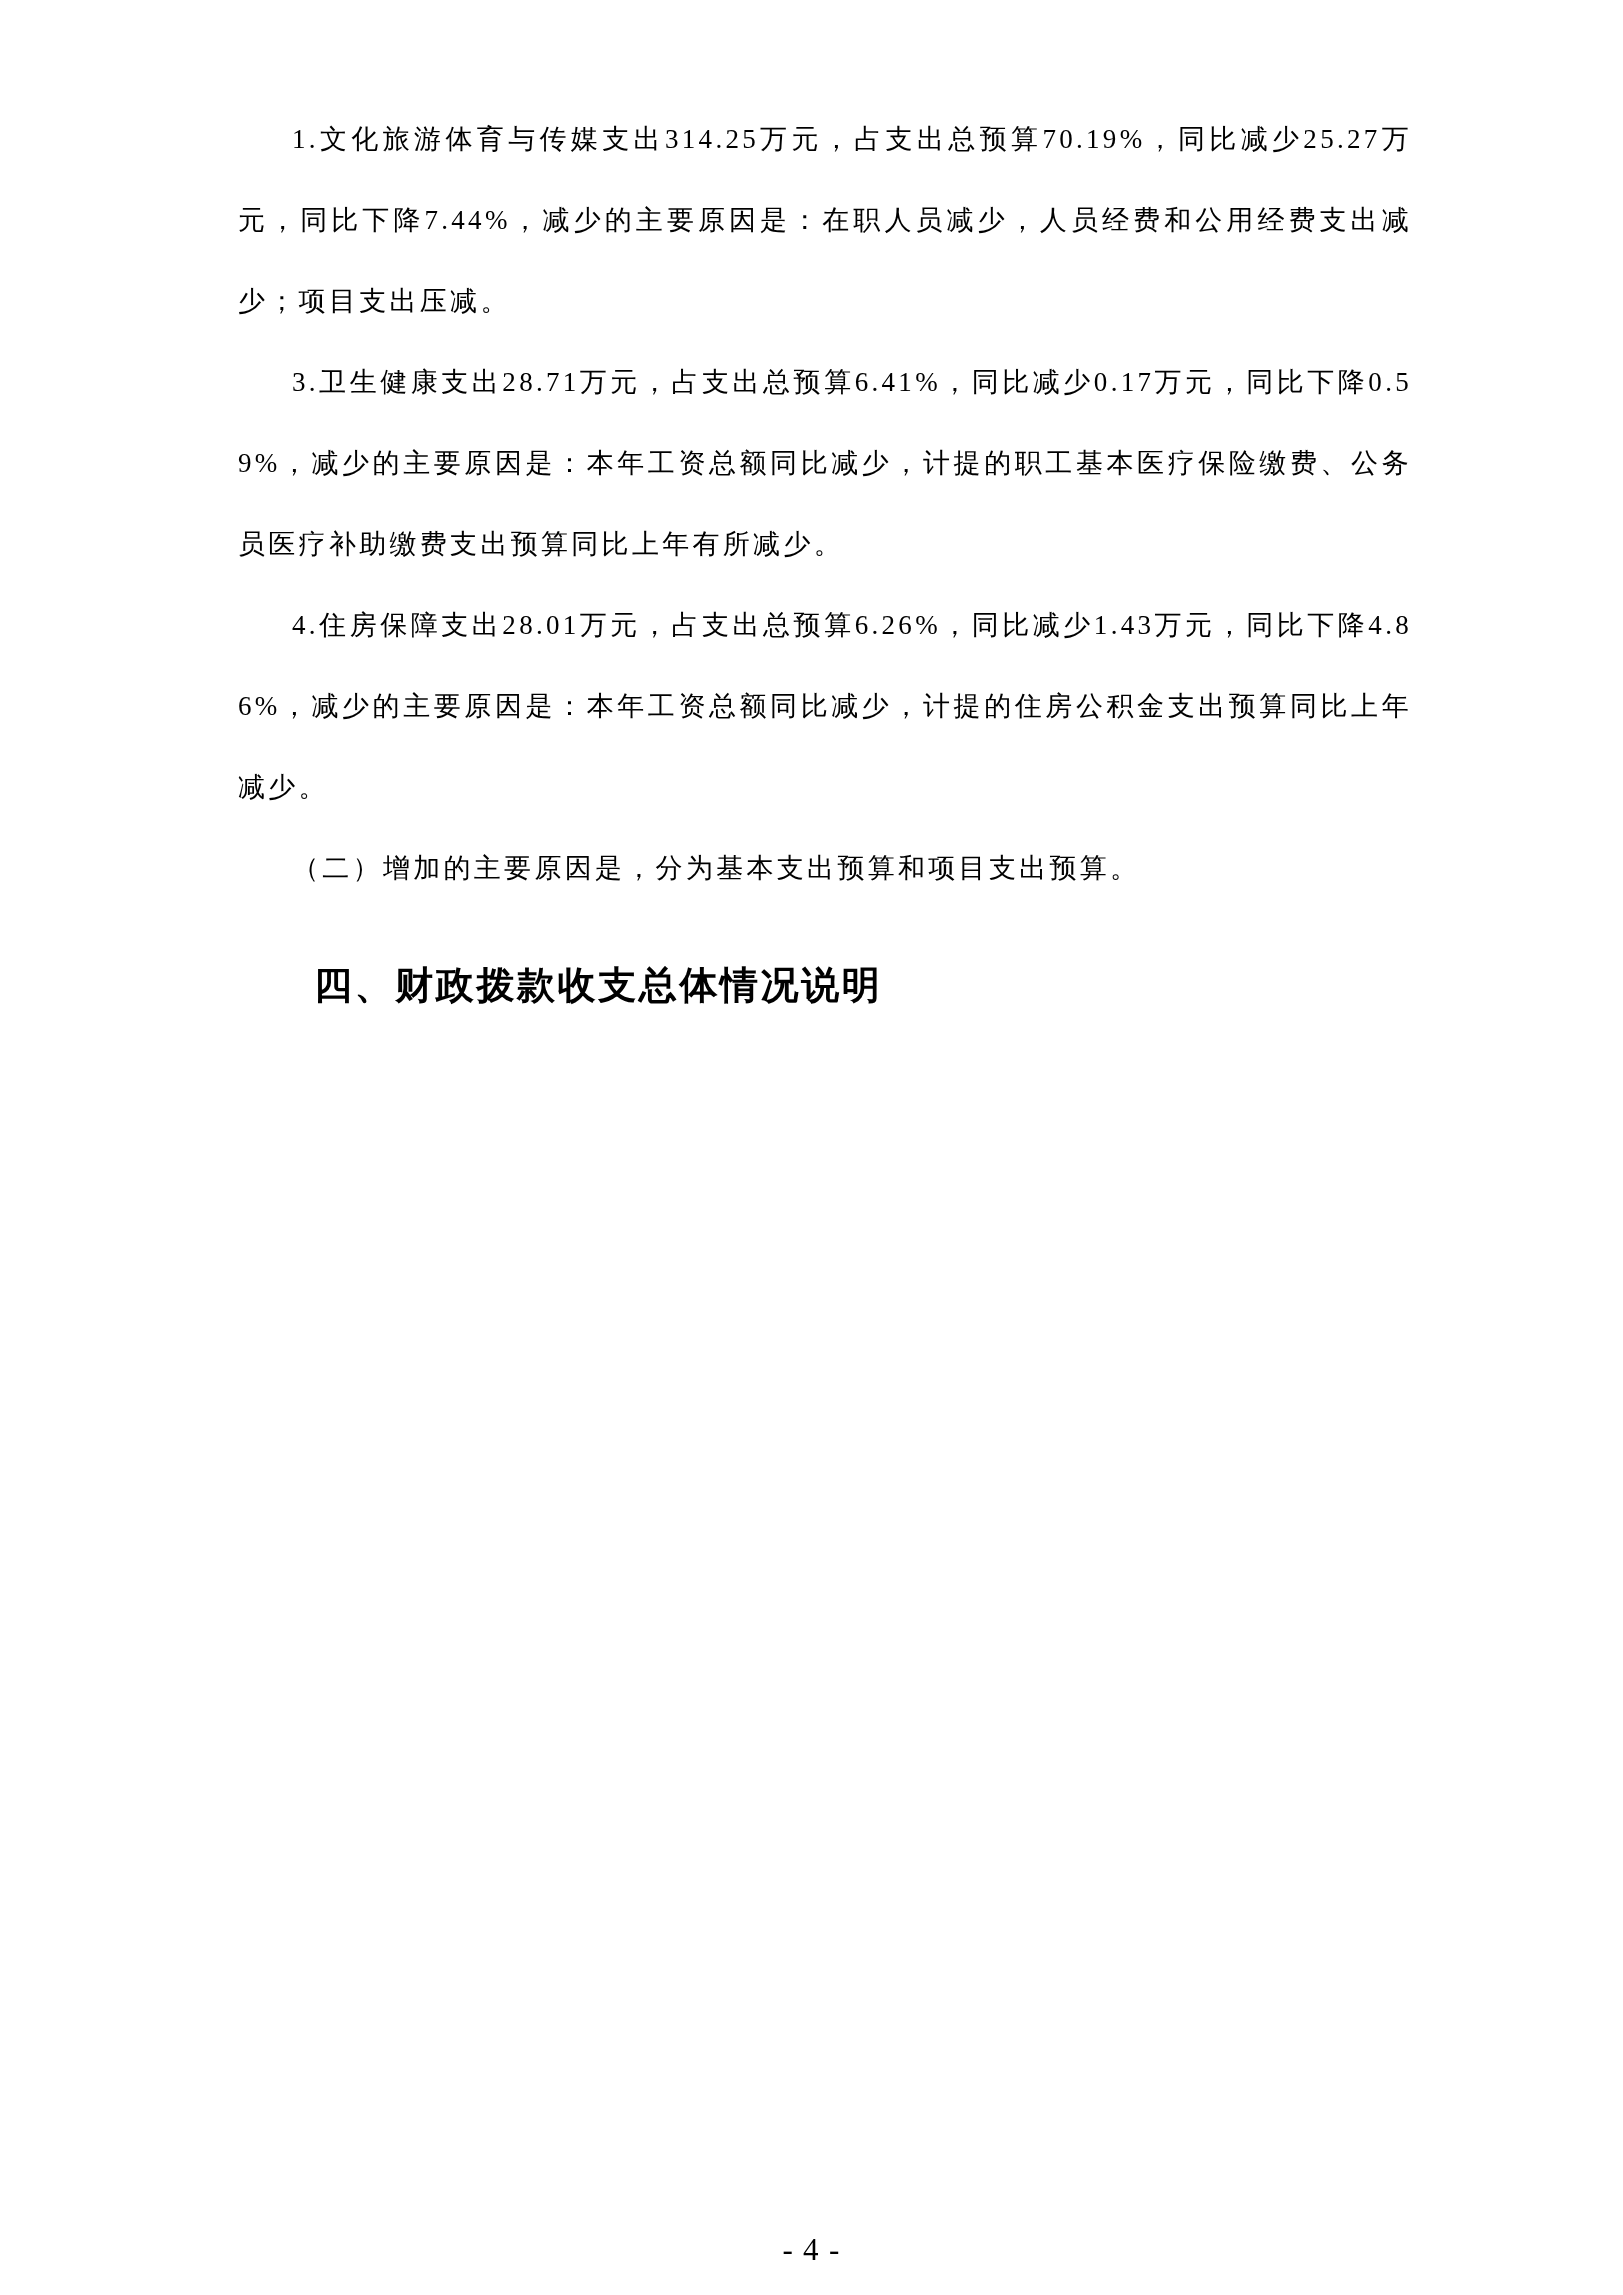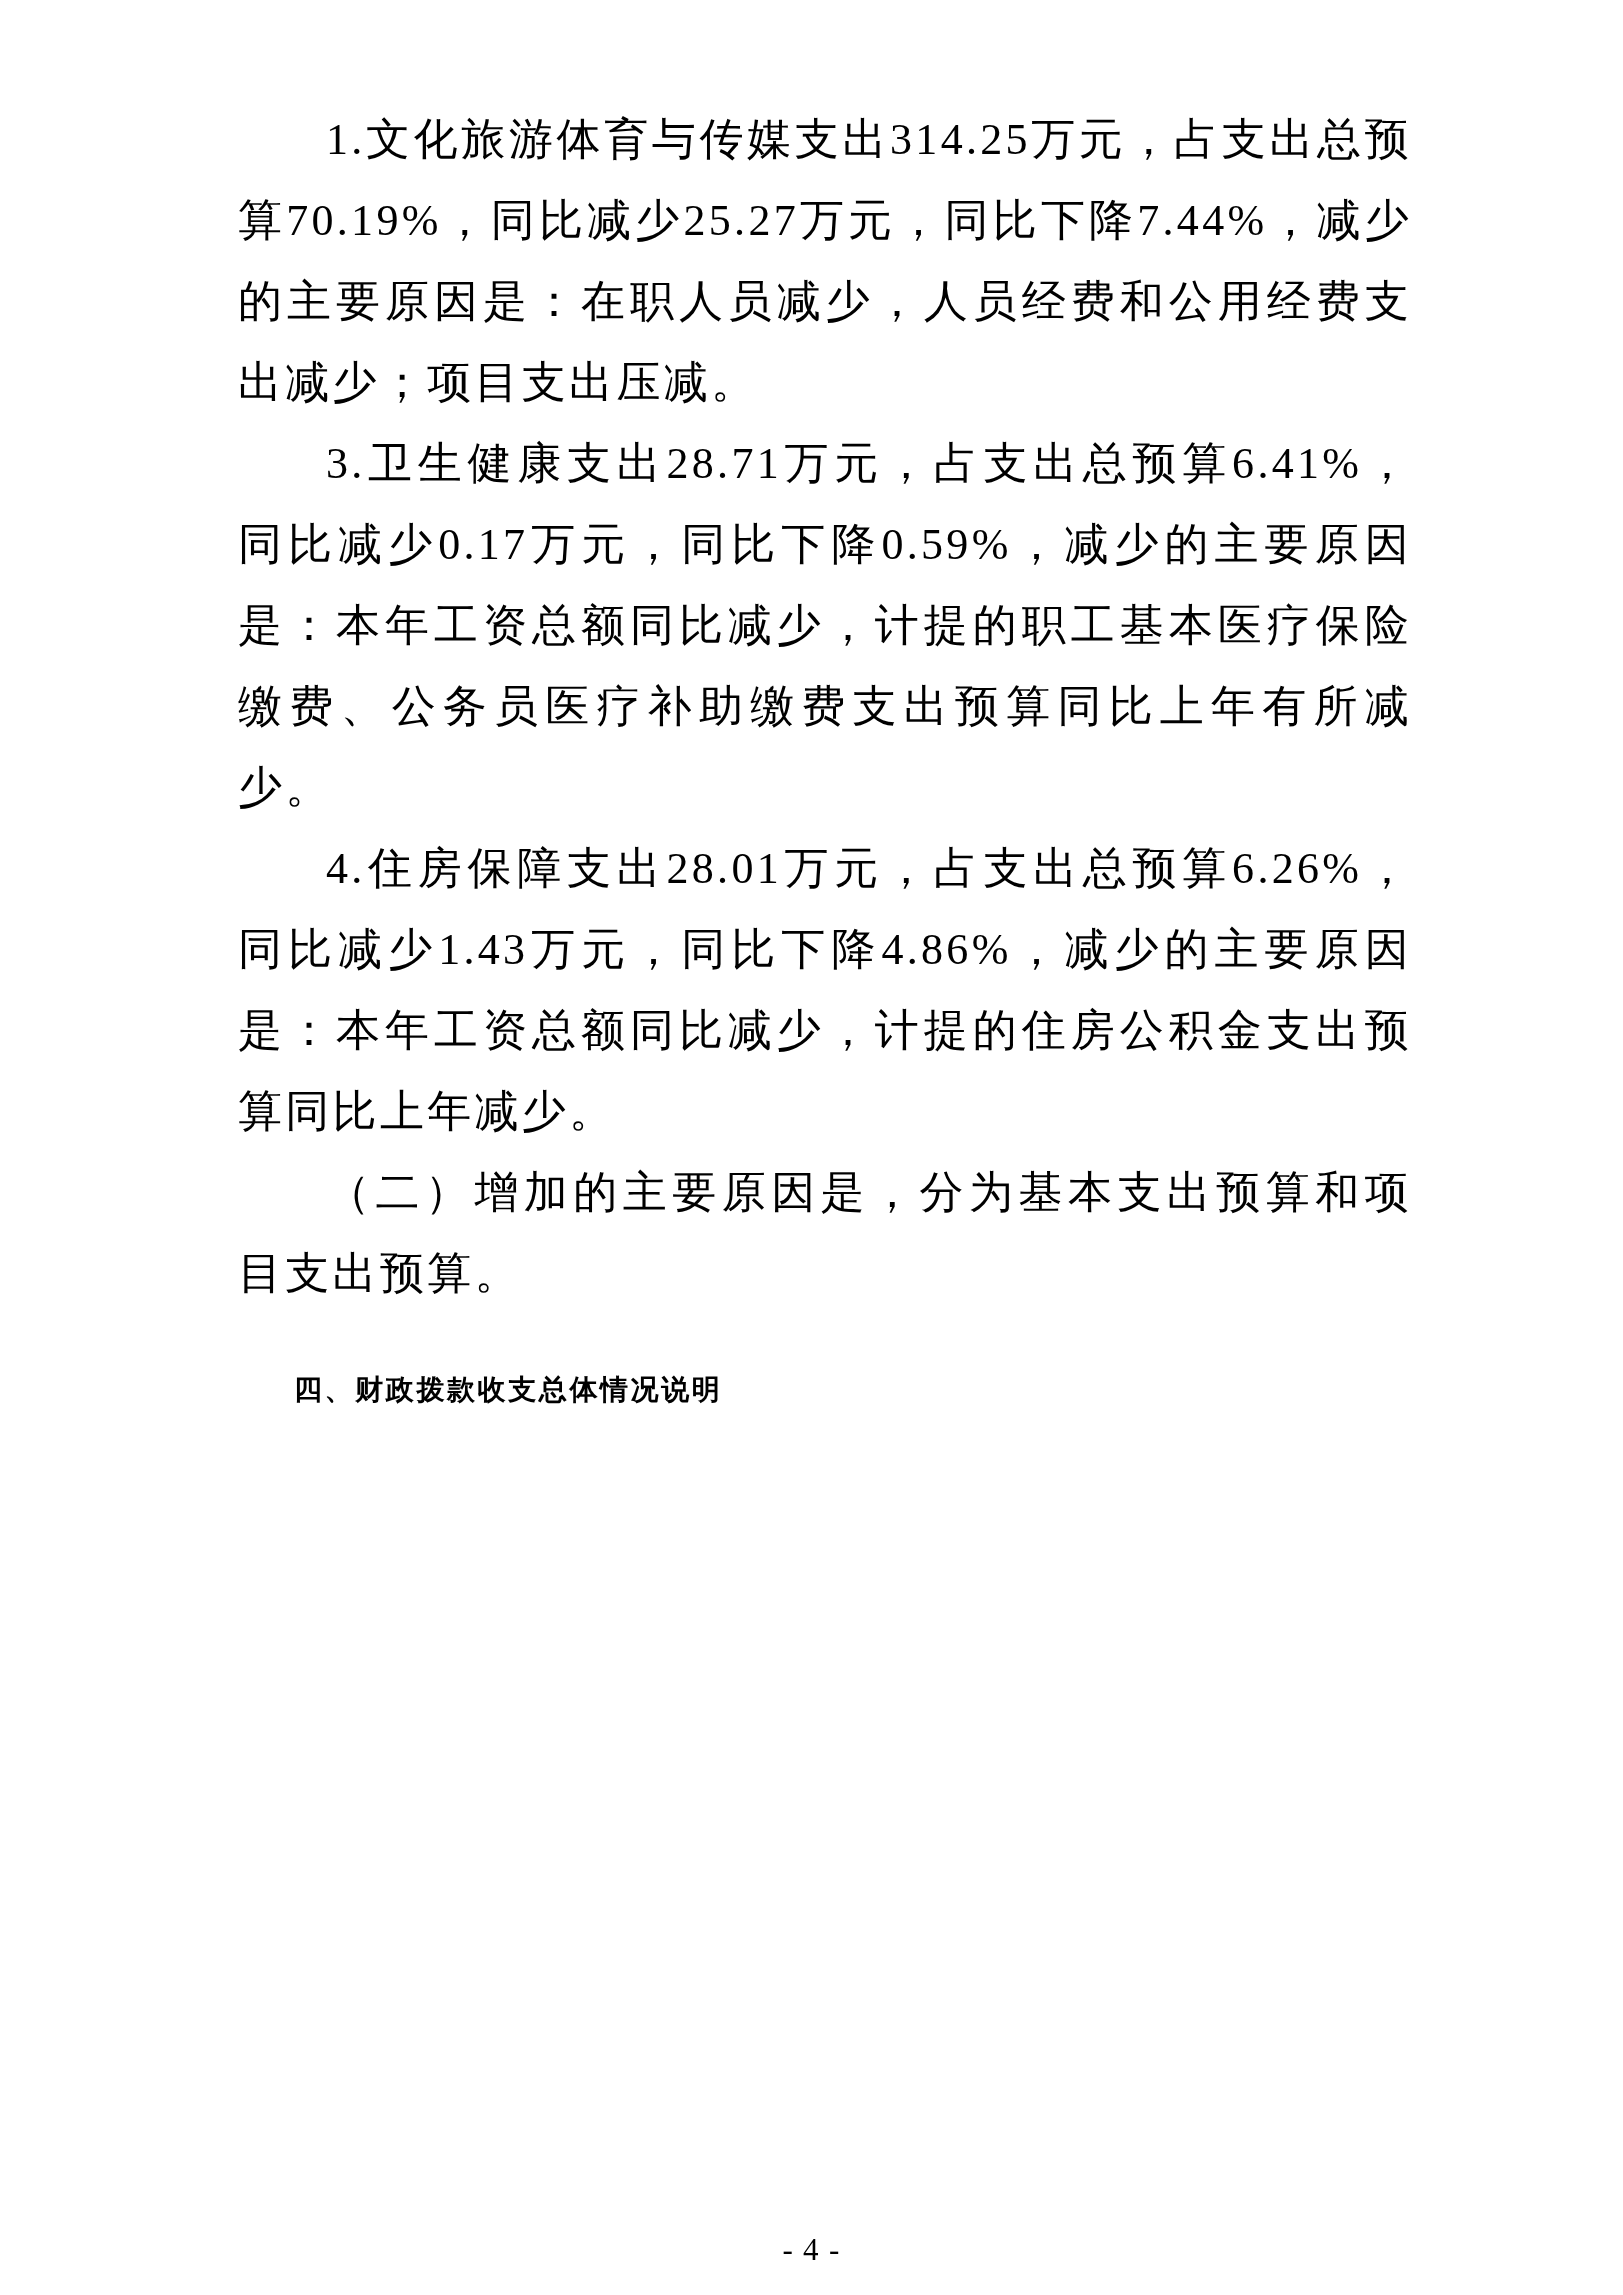--- a/index.html
+++ b/index.html
@@ -18,35 +18,35 @@
     color: #000000;
   }
   .content {
     position: absolute;
     left: 238px;
     top: 99px;
     width: 1174px;
   }
   .para {
     margin: 0;
-    font-size: 44px;
+    font-size: 27px;
     line-height: 81px;
     letter-spacing: 3.3px;
     text-align: justify;
     text-justify: inter-character;
     text-align-last: left;
     text-indent: 2em;
     word-break: break-all;
     color: #000000;
   }
   .section-heading {
     margin: 46px 0 0 0;
     font-family: "Liberation Sans", "DejaVu Sans", sans-serif;
     font-weight: bold;
-    font-size: 28px;
+    font-size: 38px;
     line-height: 60px;
     letter-spacing: 2.6px;
     text-indent: 2em;
     color: #000000;
   }
   .page-number {
     position: absolute;
     bottom: 28px;
     left: 0;
     width: 100%;

